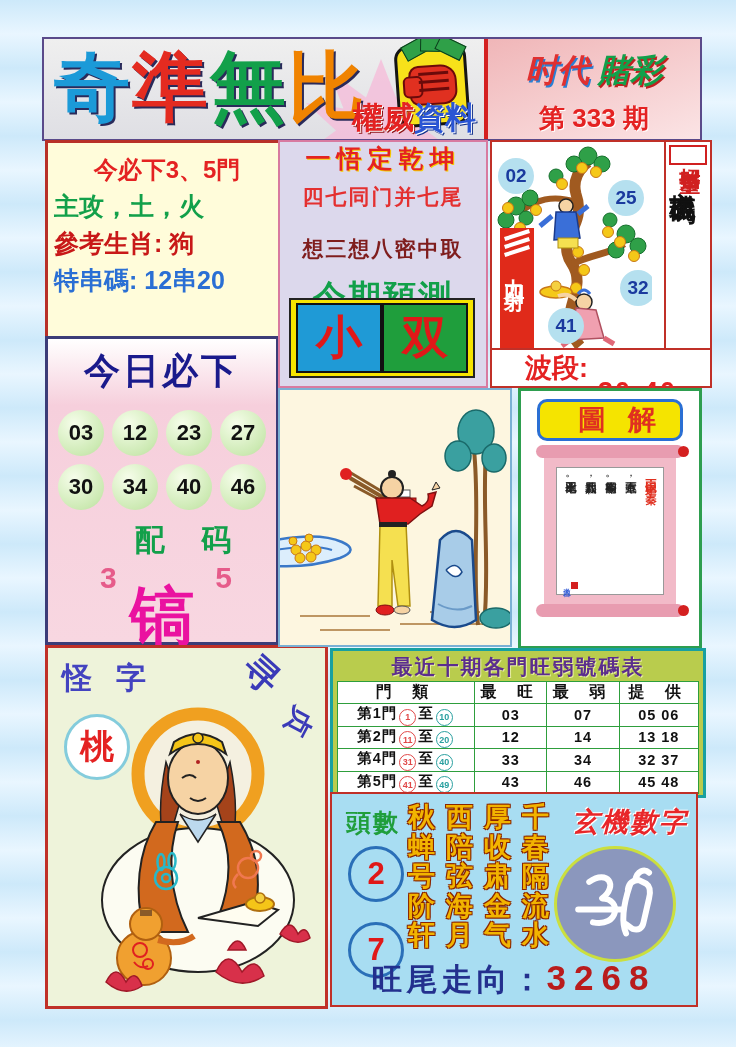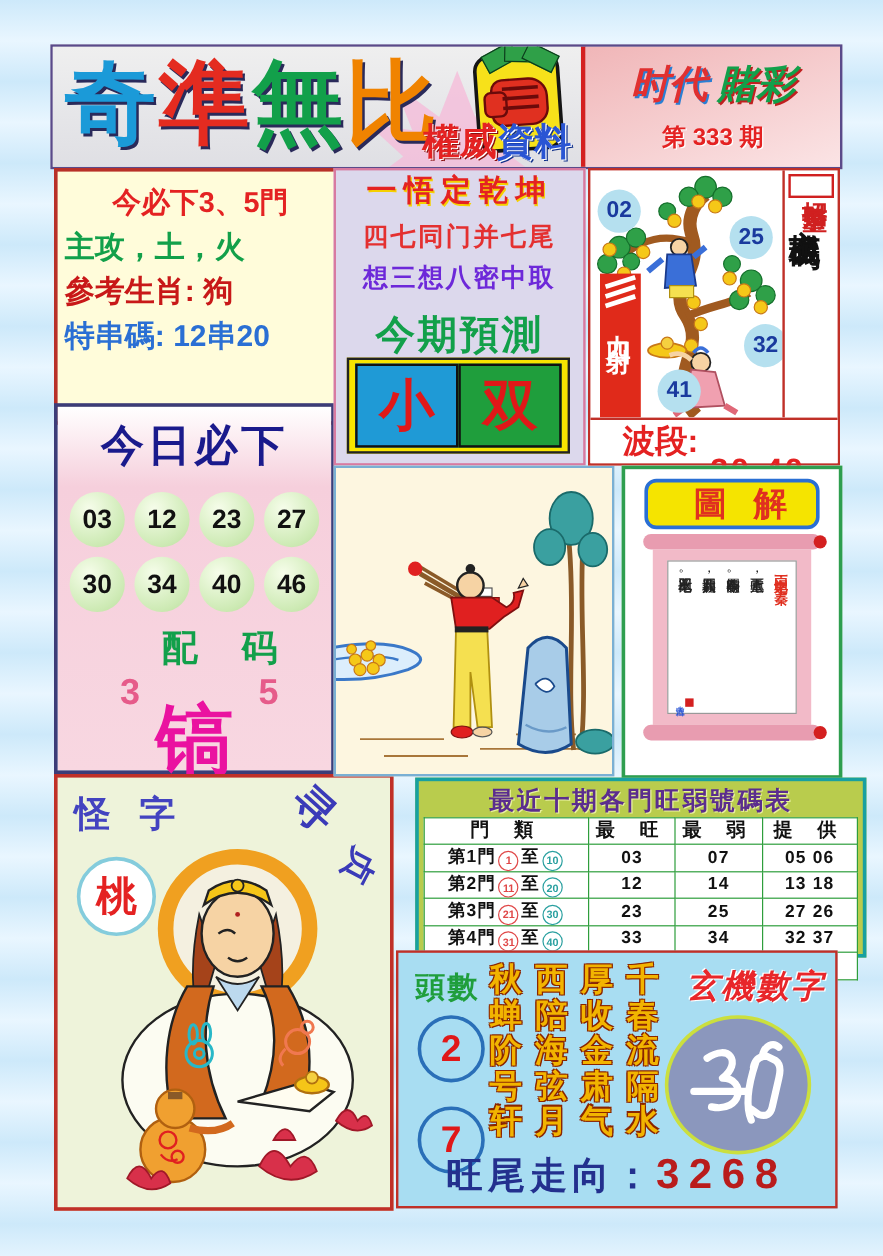--- a/index.html
+++ b/index.html
@@ -29,21 +29,21 @@
   .logo .fist:before{content:"";position:absolute;left:-8px;top:8px;width:16px;height:18px;background:#e03020;border:2px solid #6b0a0a;border-radius:6px;}
   .logo .fist:after{content:"";position:absolute;left:8px;top:5px;width:30px;height:3px;background:#6b0a0a;box-shadow:0 8px 0 #6b0a0a,0 16px 0 #6b0a0a;}
   .authority{position:absolute;right:8px;bottom:0px;font-size:31px;font-weight:bold;white-space:nowrap;}
   .auth-red{color:#e42222;text-shadow:1px 1px 0 #fff,2px 2px 0 #8a1010;}
   .auth-blue{color:#2a55d4;text-shadow:1px 1px 0 #fff,2px 2px 0 #10308a;}
   .header-divider{width:4px;background:#d42020;}
   .header-right{width:212px;background:linear-gradient(160deg,#f0b6b8,#fbe4e5);text-align:center;padding-top:10px;box-sizing:border-box;}
   .brand{font-size:32px;font-weight:bold;font-style:italic;white-space:nowrap;}
   .brand-left{color:#e03030;text-shadow:1.5px 1.5px 0 #2a7fd4;}
   .brand-right{color:#12a04a;text-shadow:1.5px 1.5px 0 #c02020;}
-  .issue{margin-top:8px;font-size:20px;font-weight:bold;color:#e42222;text-shadow:1px 1px 0 #fff;}
+  .issue{margin-top:8px;font-size:26px;font-weight:bold;color:#e42222;text-shadow:1px 1px 0 #fff;}
   
   .must-box{left:45px;top:140px;width:226px;height:192px;background:#fffcda;border:3px solid #b83028;padding:8px 6px;box-sizing:content-box;}
   .must-box div{font-weight:bold;line-height:37px;white-space:nowrap;}
   .m1{color:#e42222;font-size:24px;text-align:center;}
   .m2{color:#2a6fd4;font-size:26px;letter-spacing:1px;}
   .m3{color:#12a04a;font-size:25px;}
   .m4{color:#c81818;font-size:25px;}
   .m5{color:#2a6fd4;font-size:25px;}
   
   .today-box{left:45px;top:336px;width:228px;height:303px;border:3px solid #3c3c78;
@@ -65,32 +65,32 @@
   .strange-label{position:absolute;left:14px;top:10px;font-size:30px;font-weight:bold;color:#4343c0;letter-spacing:24px;white-space:nowrap;}
   .strange1{position:absolute;right:46px;top:2px;font-size:36px;font-weight:bold;color:#3a3ab8;transform:rotate(42deg);}
   .strange2{position:absolute;right:12px;top:54px;font-size:28px;font-weight:bold;color:#3a3ab8;transform:rotate(118deg);}
   .peach-circle{position:absolute;left:16px;top:66px;width:60px;height:60px;border-radius:50%;background:#fff;border:3px solid #84ccdc;
     display:flex;align-items:center;justify-content:center;font-size:34px;font-weight:bold;color:#e42222;}
   .monk-svg{position:absolute;left:0;top:34px;}
   
   .omen-box{left:278px;top:140px;width:206px;height:244px;background:#dcd8ec;border:2px solid #d87aa0;text-align:center;}
   .o1{font-size:25px;font-weight:bold;color:#e42222;letter-spacing:6px;text-shadow:1px 1px 0 #f5d000;}
   .o2{margin-top:8px;font-size:21px;font-weight:bold;color:#e43030;letter-spacing:2px;}
-  .o3{margin-top:6px;font-size:21px;font-weight:bold;color:#6d28d9;letter-spacing:2px;}
+  .o3{margin-top:24px;font-size:21px;font-weight:bold;color:#7f1d1d;letter-spacing:2px;}
   .predict-title{margin-top:12px;font-size:33px;font-weight:bold;color:#12a04a;letter-spacing:2px;}
   .predict-frame{position:absolute;left:9px;bottom:8px;width:186px;height:80px;background:#f7e400;border:2px solid #222;
     display:flex;align-items:center;justify-content:space-between;padding:5px;box-sizing:border-box;}
   .predict-cell{width:86px;height:66px;border:2px solid #111;display:flex;align-items:center;justify-content:center;
     font-size:46px;font-weight:bold;color:#e01818;}
   .cell-small{background:#1f9ad6;}
   .cell-double{background:#1f9e3c;}
   
   .pic-box{left:278px;top:388px;width:230px;height:255px;background:#fdf6e0;border:2px solid #7ab0d4;overflow:hidden;}
   
-  .tree-box{left:490px;top:140px;width:206px;height:244px;background:#fff;border:2px solid #c03028;}
+  .tree-box{left:490px;top:140px;width:206px;height:244px;background:#fff;border:2px solid #c03028;padding-left:12px;}
   .tree-main{position:absolute;left:0;top:0;width:160px;height:206px;overflow:hidden;}
   .tree-side{position:absolute;right:0;top:0;width:44px;height:206px;border-left:2px solid #c03028;text-align:center;}
   .corner-label{margin:3px auto 0;width:32px;border:2px solid #d02020;background:#fff;color:#d02020;
     writing-mode:vertical-rl;font-size:21px;font-weight:bold;padding:4px 1px;letter-spacing:2px;}
   .side-label{margin-top:6px;writing-mode:vertical-rl;font-size:26px;font-weight:bold;color:#111;letter-spacing:3px;}
   .num-circle{position:absolute;width:36px;height:36px;border-radius:50%;background:#b5e0ef;
     display:flex;align-items:center;justify-content:center;font-size:19px;font-weight:bold;color:#1a3a9e;}
   .nc0{left:6px;top:16px;}  .nc1{left:116px;top:38px;}
   .nc2{left:128px;top:128px;} .nc3{left:56px;top:166px;}
   .banner{position:absolute;left:8px;top:86px;width:34px;height:122px;background:#e02a1a;text-align:center;}
@@ -108,21 +108,21 @@
   .scroll{position:relative;margin:2px auto;width:156px;}
   .scroll-bar{position:relative;height:13px;background:#e89cb0;border-radius:7px;margin:0 4px;}
   .scroll-bar:after{content:"";position:absolute;right:-5px;top:1px;width:11px;height:11px;border-radius:50%;background:#d42020;}
   .scroll-body{margin:0 12px;background:#f2bac8;padding:9px 12px;}
   .paper{background:#fff;border:1px solid #999;height:128px;position:relative;padding:5px 4px;box-sizing:border-box;}
   .paper-text{height:100%;writing-mode:vertical-rl;font-size:11.5px;line-height:20px;color:#222;font-family:"DejaVu Serif","Liberation Serif",serif;}
   .paper-red{color:#e03020;font-weight:bold;}
   .signature{position:absolute;left:3px;bottom:3px;writing-mode:vertical-rl;font-size:8px;color:#2a55d4;}
   .signature:before{content:"";display:block;width:7px;height:7px;background:#d42020;margin-bottom:2px;}
   
-  .table-box{left:346px;top:648px;width:362px;height:140px;background:#b9cc4d;border:3px solid #18a0a0;padding:2px 4px;}
+  .table-box{left:330px;top:648px;width:362px;height:140px;background:#b9cc4d;border:3px solid #18a0a0;padding:2px 4px;}
   .table-title{text-align:center;font-size:21px;font-weight:bold;color:#5b2d8e;letter-spacing:2px;text-shadow:1px 1px 0 #e8f0a0;}
   table.gates{width:100%;border-collapse:collapse;background:#fff;}
   table.gates th,table.gates td{border:1.5px solid #2e9e3c;text-align:center;padding:0;}
   table.gates th{font-size:16px;font-weight:bold;color:#111;letter-spacing:8px;height:21px;}
   table.gates td{font-size:14.5px;font-weight:bold;color:#111;height:18px;letter-spacing:1px;}
   td.gate-cell{font-size:13.5px;color:#1a1a5e;white-space:nowrap;letter-spacing:0;}
   .circ{display:inline-flex;align-items:center;justify-content:center;width:15px;height:15px;border-radius:50%;
     font-size:9px;letter-spacing:0;vertical-align:-2px;margin:0 2px;}
   .circ.red{border:1.5px solid #e04848;color:#e04848;}
   .circ.teal{border:1.5px solid #2aa0a0;color:#2aa0a0;}
@@ -416,26 +416,20 @@
         <td>07</td>
         <td>05 06</td>
       </tr>
       <tr>
         <td class="gate-cell"><span>第2門</span><span class="circ red">11</span><span>至</span><span class="circ teal">20</span></td>
         <td>12</td>
         <td>14</td>
         <td>13 18</td>
       </tr>
       <tr>
-        <td class="gate-cell"><span>第3門</span><span class="circ red">21</span><span>至</span><span class="circ teal">30</span></td>
-        <td>23</td>
-        <td>25</td>
-        <td>27 26</td>
-      </tr>
-      <tr>
         <td class="gate-cell"><span>第4門</span><span class="circ red">31</span><span>至</span><span class="circ teal">40</span></td>
         <td>33</td>
         <td>34</td>
         <td>32 37</td>
       </tr>
       <tr>
         <td class="gate-cell"><span>第5門</span><span class="circ red">41</span><span>至</span><span class="circ teal">49</span></td>
         <td>43</td>
         <td>46</td>
         <td>45 48</td>
@@ -444,22 +438,22 @@
       </table>
   </div>
 
   <div class="abs mystic-box">
     <div class="head-label">頭數</div>
     <div class="num-ring ring1">2</div>
     <div class="num-ring ring2">7</div>
     <div class="poem-grid">
       <div>秋西厚千</div>
       <div>蝉陪收春</div>
+      <div>号弦肃隔</div>
       <div>阶海金流</div>
-      <div>号弦肃隔</div>
       <div>轩月气水</div>
     </div>
     <div class="mystic-title">玄機數字</div>
     <div class="glyph-circle">
       <svg width="96" height="92" viewBox="0 0 100 100">
         <g fill="none" stroke="#fff" stroke-width="6.5" stroke-linecap="round" stroke-linejoin="round">
           <path d="M22,26 C42,12 54,30 36,44 C58,44 54,76 26,70"></path>
           <path d="M10,56 L58,56"></path>
           <path d="M66,30 C60,48 56,68 62,82"></path>
           <path d="M64,34 Q66,24 76,24 L84,28 Q90,32 87,44 L81,70 Q79,80 69,77 L62,72"></path>

